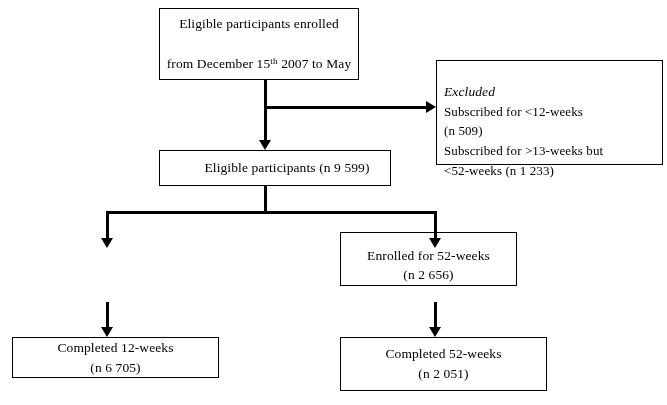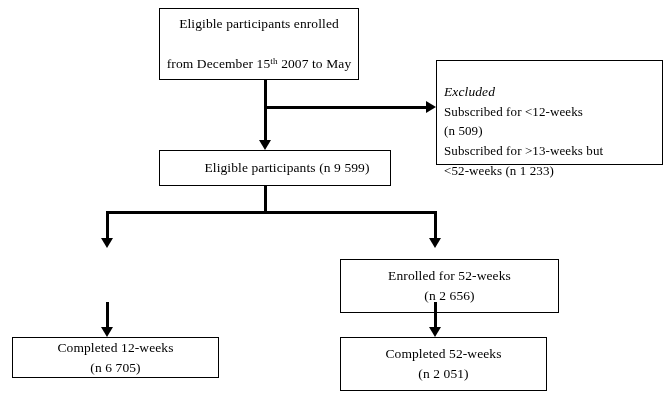--- a/index.html
+++ b/index.html
@@ -99,21 +99,21 @@
     <div class="exc-line">(n 509)</div>
     <div class="exc-line">Subscribed for &gt;13-weeks but</div>
     <div class="exc-line">&lt;52-weeks (n 1 233)</div>
   </div>
 
   <div class="box" style="left:159px; top:150px; width:232px; height:36px;padding-left:24px;">
     <div class="nowrap">Eligible participants (n 9 599)</div>
   </div>
 
 
-  <div class="box" style="left:340px; top:259px; width:219px; height:54px;">
+  <div class="box" style="left:340px; top:232px; width:177px; height:54px;justify-content:flex-end;">
     <div class="nowrap">Enrolled for 52-weeks</div>
     <div class="nowrap">(n 2 656)</div>
   </div>
 
   <div class="box" style="left:12px; top:337px; width:207px; height:41px;">
     <div class="nowrap">Completed 12-weeks</div>
     <div class="nowrap">(n 6 705)</div>
   </div>
 
   <div class="box" style="left:340px; top:337px; width:207px; height:54px;">

